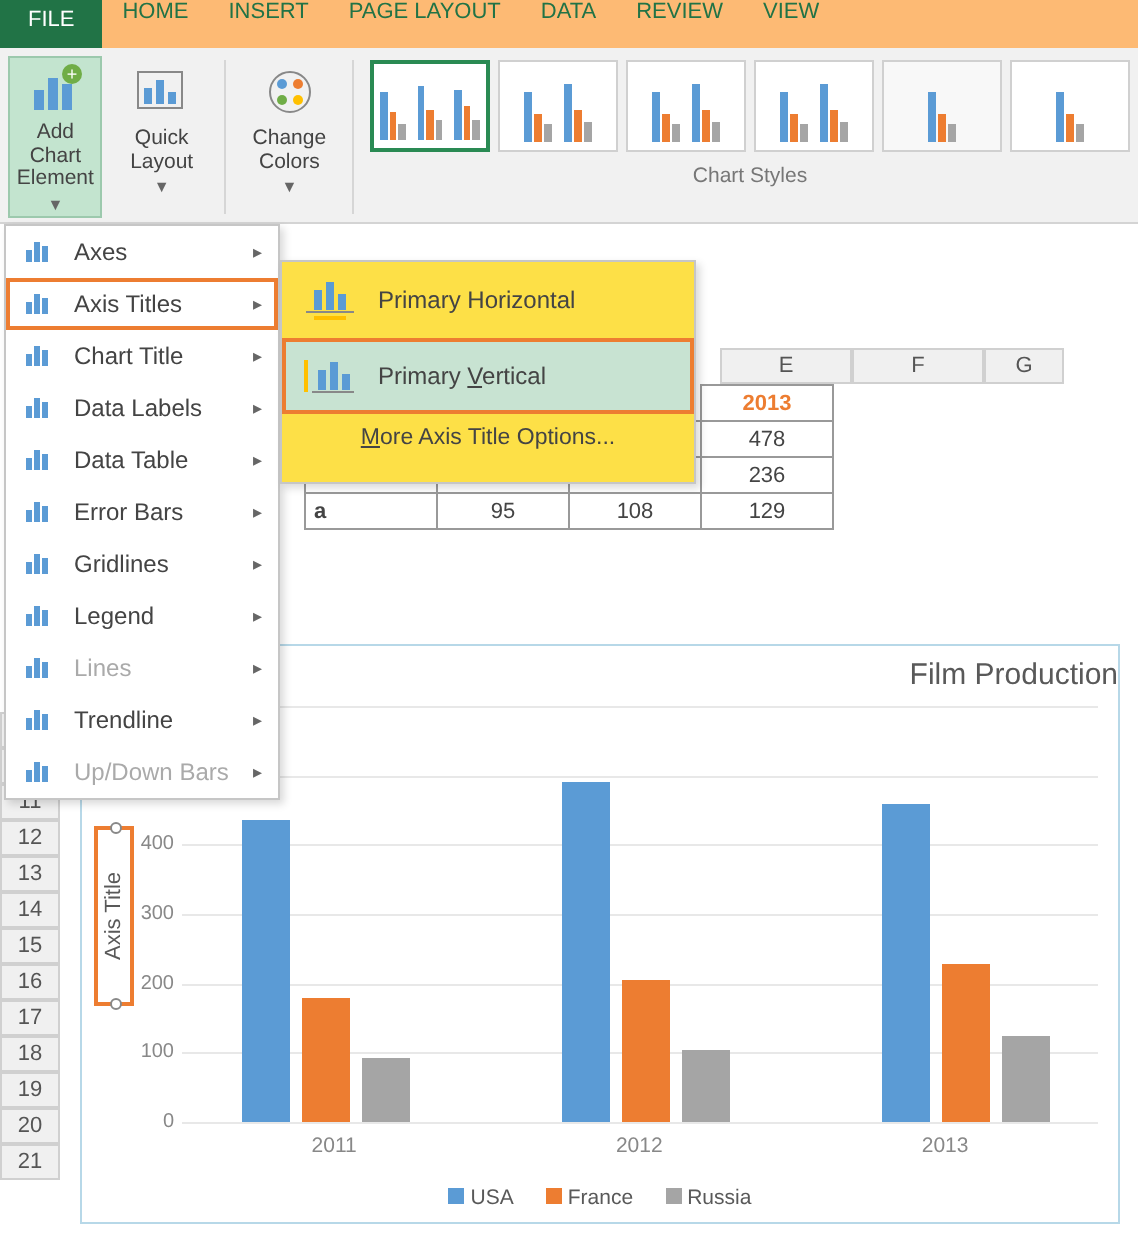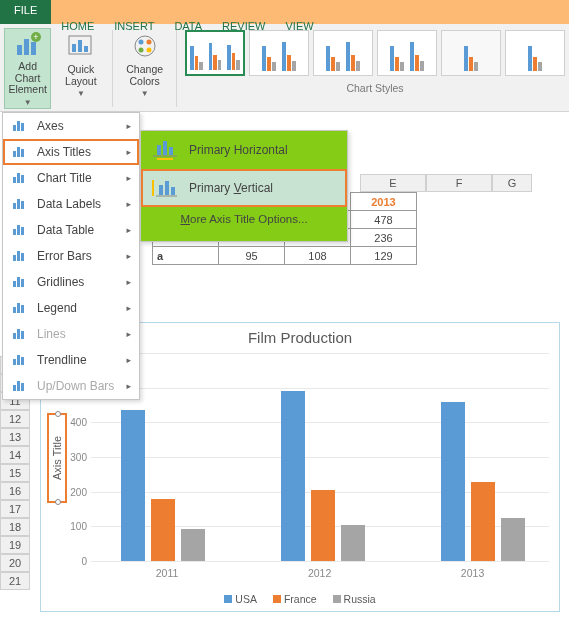--- a/index.html
+++ b/index.html
@@ -1,20 +1,20 @@
 <!DOCTYPE html>
 <html><head>
 <meta charset="utf-8">
 <style>
 * { box-sizing: border-box; margin: 0; padding: 0; font-family: "Segoe UI", Arial, sans-serif; }
 body { background: #fff; width: 569px; height: 624px; overflow: hidden; position: relative; font-size: 12px; color: #444; }
 
 
 .ribbon-tabs { display: flex; height: 24px; background: #fdba74; }
-.ribbon-tab { padding: 20px 10px; font-size: 11px; color: #217346; cursor: pointer; }
+.ribbon-tab { padding: 0 10px; font-size: 11px; color: #217346; cursor: pointer; }
 .ribbon-tab.file { background: #217346; color: #fff; font-weight: 400; padding: 4px 14px; }
 
 
 .ribbon { background: #f1f1f1; border-bottom: 1px solid #d4d4d4; padding: 4px 4px 2px 4px; display: flex; gap: 6px; height: 88px; }
 .big-btn { width: 56px; display: flex; flex-direction: column; align-items: center; justify-content: flex-start; padding: 2px; gap: 2px; cursor: pointer; }
 .big-btn.active { background: #c3e4cf; border: 1px solid #9cc9ad; }
 .big-btn .icon-box { width: 32px; height: 32px; display: flex; align-items: center; justify-content: center; }
 .big-btn .lbl { font-size: 10.5px; text-align: center; line-height: 1.1; color: #444; }
 .big-btn .drop { font-size: 8px; color: #666; }
 .divider { width: 1px; background: #d6d6d6; margin: 2px 2px; }
@@ -31,62 +31,63 @@
 
 .menu { position: absolute; top: 112px; left: 2px; width: 138px; background: #fff; border: 1px solid #c6c6c6; box-shadow: 2px 2px 4px rgba(0,0,0,0.15); z-index: 10; }
 .menu-item { display: flex; align-items: center; padding: 5px 8px; gap: 8px; cursor: pointer; position: relative; color: #444; }
 .menu-item.disabled { color: #aaa; }
 .menu-item.highlight { background: #fff; border: 2px solid #ed7d31; padding: 3px 6px; }
 .menu-item .mi-icon { width: 18px; height: 16px; display: flex; align-items: center; justify-content: center; }
 .menu-item .mi-label { flex: 1; font-size: 12px; }
 .menu-item .arrow { font-size: 9px; color: #666; }
 .underline { text-decoration: underline; }
 
-.submenu { position: absolute; top: 130px; left: 140px; width: 208px; background: #84cc16; border: 1px solid #c6c6c6; box-shadow: 2px 2px 4px rgba(0,0,0,0.15); z-index: 11; height: 112px; }
+.submenu { position: absolute; top: 130px; left: 140px; width: 208px; background: #fde047; border: 1px solid #c6c6c6; box-shadow: 2px 2px 4px rgba(0,0,0,0.15); z-index: 11; height: 112px; }
 .sub-item { display: flex; align-items: center; padding: 8px 10px; gap: 10px; cursor: pointer; }
 .sub-item.hover { background: #c8e3d2; border: 2px solid #ed7d31; padding: 6px 8px; }
 .sub-item .si-icon { width: 28px; height: 22px; }
 .sub-item .si-label { font-size: 12px; }
 .more-opts { text-align: center; font-size: 11.5px; padding: 6px; color: #444; cursor: pointer; }
 
 
 .sheet-area { position: absolute; top: 112px; left: 0; right: 0; bottom: 0; background: #fff; }
 .col-headers { position: absolute; top: 62px; left: 30px; display: flex; height: 18px; }
 .col-h { width: 66px; text-align: center; font-size: 11px; color: #555; border: 1px solid #d0d0d0; background: #f0f0f0; line-height: 16px; }
 .row-headers { position: absolute; top: 80px; left: 0; width: 30px; }
 .row-h { height: 18px; text-align: center; font-size: 11px; color: #555; border: 1px solid #d0d0d0; background: #f0f0f0; line-height: 16px; }
 
 .data-table { position: absolute; top: 80px; left: 162px; border-collapse: collapse; z-index: 1; }
 .data-table td { border: 1px solid #999; width: 66px; height: 18px; font-size: 11px; text-align: center; padding: 0 4px; background: #fff; }
 .data-table .hdr { font-weight: bold; color: #ed7d31; text-align: center; }
 .data-table .left { text-align: left; font-weight: bold; }
 
 
 .chart-obj { position: absolute; top: 210px; left: 40px; width: 520px; height: 290px; background: #fff; border: 1px solid #b7d8e8; z-index: 5; }
-.chart-title { text-align: center; font-size: 15px; color: #595959; padding: 6px 0; }
+.chart-title { text-align: right; font-size: 15px; color: #595959; padding: 6px 0; }
 .axis-title-box { position: absolute; left: 6px; top: 90px; width: 20px; height: 90px; border: 2px solid #ed7d31; display: flex; align-items: center; justify-content: center; }
 .axis-title { transform: rotate(-90deg); white-space: nowrap; font-size: 11px; color: #595959; }
 .handle { position: absolute; width: 6px; height: 6px; border: 1px solid #888; background: #fff; border-radius: 50%; }
 .plot { position: absolute; left: 50px; top: 30px; right: 10px; bottom: 50px; }
 .y-ticks { position: absolute; left: -30px; top: 0; bottom: 0; width: 28px; }
 .y-tick { position: absolute; right: 2px; font-size: 10px; color: #888; transform: translateY(-50%); }
 .gridline-h { position: absolute; left: 0; right: 0; height: 1px; background: #e8e8e8; }
 .bars-group { position: absolute; bottom: 0; display: flex; gap: 6px; align-items: flex-end; }
 .bar { width: 24px; }
 .x-labels { position: absolute; left: 50px; right: 10px; bottom: 32px; display: flex; justify-content: space-around; font-size: 10.5px; color: #888; }
 .legend { position: absolute; bottom: 6px; left: 0; right: 0; display: flex; justify-content: center; gap: 16px; font-size: 10.5px; color: #595959; }
 .legend .sq { display: inline-block; width: 8px; height: 8px; margin-right: 3px; }
 </style>
 </head>
 <body>
 
 <div class="ribbon-tabs">
   <div class="ribbon-tab file">FILE</div>
   <div class="ribbon-tab">HOME</div>
   <div class="ribbon-tab">INSERT</div>
+  <div class="ribbon-tab">PAGE LAYOUT</div>
   <div class="ribbon-tab">DATA</div>
   <div class="ribbon-tab">REVIEW</div>
   <div class="ribbon-tab">VIEW</div>
 </div>
 
 <div class="ribbon">
   <div class="big-btn active">
     <div class="icon-box">
       <svg width="28" height="28">
           <rect x="3" y="14" width="5" height="10" fill="#5b9bd5"></rect>

